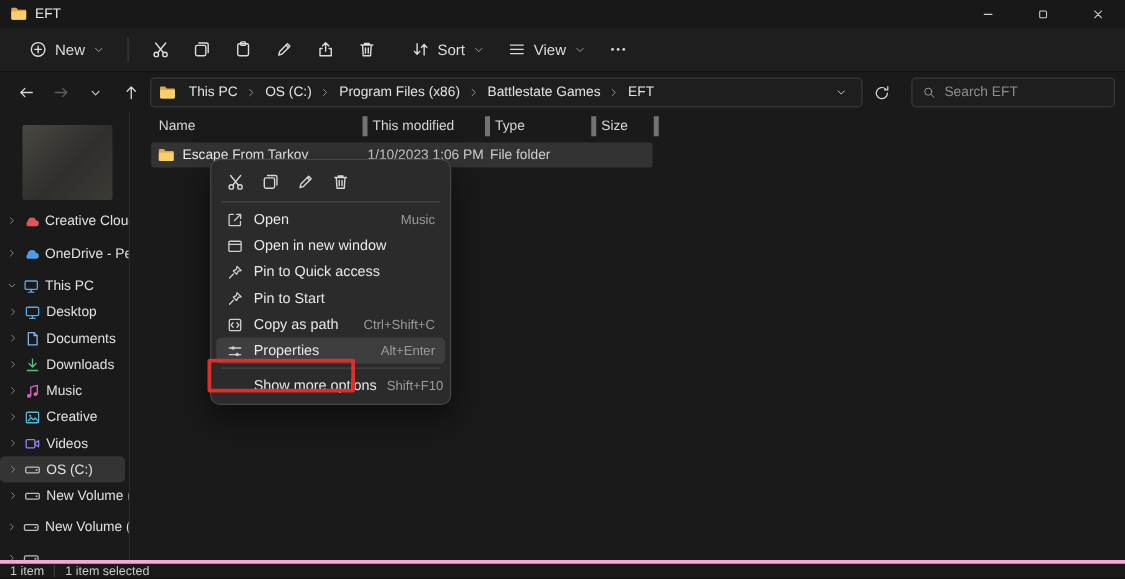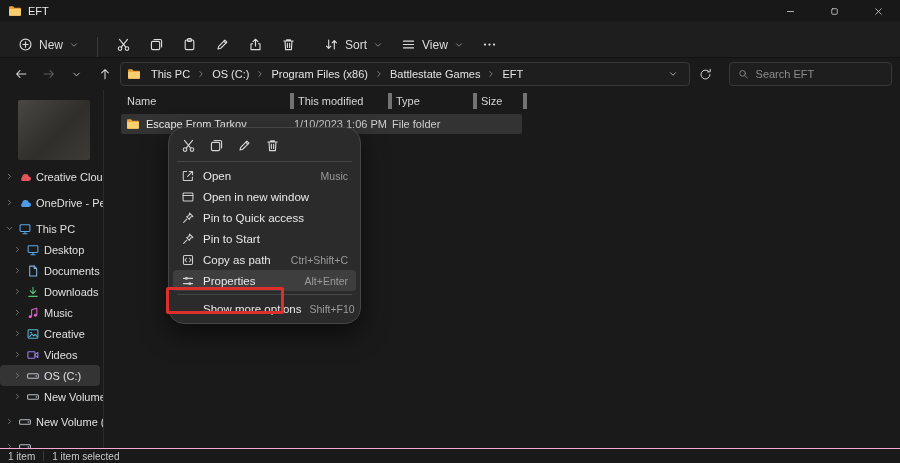--- a/index.html
+++ b/index.html
@@ -11,21 +11,21 @@
   .s{stroke:currentColor;fill:none;stroke-width:1.2;stroke-linecap:round;stroke-linejoin:round}
   .f{fill:currentColor;stroke:none}
 
   
   .titlebar{flex:none;height:22px;display:flex;justify-content:space-between;align-items:center;background:#181818}
   .tb-left{display:flex;align-items:center;gap:6px;padding-left:8px;font-size:11px;color:#eaeaea}
   .win-controls{display:flex;height:100%}
   .win-btn{width:44px;height:100%;display:flex;align-items:center;justify-content:center;color:#cfcfcf;background:none;border:none;cursor:pointer}
 
   
-  .toolbar{flex:none;height:36px;display:flex;align-items:flex-end;background:#1e1e1e;border-bottom:1px solid #111;padding:0 10px;gap:2px}
+  .toolbar{flex:none;height:36px;display:flex;align-items:center;background:#1e1e1e;border-bottom:1px solid #111;padding:0 15px;gap:2px}
   .tbtn{display:flex;align-items:center;gap:6px;color:#dcdcdc;background:none;border:none;padding:5px 8px;border-radius:4px;font-size:12px;cursor:pointer}
   .tb-sep{width:1px;height:20px;background:#3a3a3a;margin:0 8px}
   .chev{width:10px;height:10px;color:#a8a8a8}
 
   
   .navbar{flex:none;height:32px;display:flex;align-items:center;background:#1a1a1a;padding:0 8px;gap:3px}
   .nav-btn{width:25px;height:25px;display:flex;align-items:center;justify-content:center;color:#d8d8d8;background:none;border:none;border-radius:4px;cursor:pointer}
   .nav-btn.disabled{color:#5f5f5f}
   .addressbar{width:570px;height:24px;border:1px solid #383838;background:#1e1e1e;border-radius:4px;display:flex;align-items:center;padding:0 6px;gap:1px;font-size:11px}
   .crumb{color:#e3e3e3;background:none;border:none;padding:2px 5px;border-radius:3px;font-size:11px;white-space:nowrap;cursor:pointer}
@@ -35,21 +35,21 @@
   .search-input{background:transparent;border:none;outline:none;color:#cfcfcf;font-size:11px;width:100%;font-family:"Liberation Sans",sans-serif}
   .search-input::placeholder{color:#8d8d8d}
 
   
   .body{flex:1;min-height:0;display:flex}
   .sidebar{flex:none;width:104px;border-right:1px solid #2a2a2a;padding-top:10px;overflow:hidden}
   .thumb{width:72px;height:60px;margin:0 0 6px 18px;border-radius:2px;
     background:linear-gradient(135deg,#4a4843,#2f2e2b 55%,#3d3b36)}
   .side-list{list-style:none}
   .side-item{display:flex;align-items:center;height:21px;padding-left:5px;gap:4px;font-size:11px;color:#e0e0e0;white-space:nowrap;cursor:pointer;overflow:hidden}
-  .side-item.indent{padding-left:13px}
+  .side-item.indent{padding-left:6px}
   .side-item.sel{background:#343434;border-radius:4px;margin-right:3px}
   .side-item.gap-b{margin-bottom:5px}
   .side-item.gap-t{margin-top:4px}
   .side-chev{width:9px;height:9px;color:#9a9a9a;flex:none}
   .side-ico{width:14px;height:14px;flex:none}
   .c-red{color:#e0565a}.c-blue{color:#4c9ce8}.c-lblue{color:#5aa7e8}.c-doc{color:#7fb3e8}
   .c-green{color:#58c27a}.c-pink{color:#e062c8}.c-teal{color:#57b8d8}.c-purple{color:#9a7fe8}
   .c-gray{color:#b9bec4}
 
   .main{flex:1;position:relative;font-size:11px}
@@ -59,36 +59,36 @@
   .col-date{width:98px;padding-left:4px}
   .col-type{width:85px;padding-left:4px}
   .col-size{width:50px;padding-left:4px}
   .filerow{position:absolute;left:17px;top:24px;width:401px;height:20px;background:#333;border-radius:2px;display:flex;align-items:center;padding-left:5px;gap:6px;cursor:pointer}
   .fr-icon{width:14px;height:14px;flex:none}
   .fr-name{color:#eee;white-space:nowrap}
   .fr-date{position:absolute;left:173px;color:#cfcfcf;white-space:nowrap}
   .fr-type{position:absolute;left:271px;color:#cfcfcf;white-space:nowrap}
 
   
-  .ctxmenu{position:absolute;left:168px;top:127px;width:193px;background:#2b2b2b;border:1px solid #454545;border-radius:16px;box-shadow:0 10px 26px rgba(0,0,0,.55);padding:4px;z-index:20}
+  .ctxmenu{position:absolute;left:168px;top:127px;width:193px;background:#2b2b2b;border:1px solid #454545;border-radius:8px;box-shadow:0 10px 26px rgba(0,0,0,.55);padding:4px;z-index:20}
   .qrow{display:flex;align-items:center;height:26px;padding:0 2px;gap:1px}
   .qbtn{width:27px;height:24px;display:flex;align-items:center;justify-content:center;color:#d5d5d5;background:none;border:none;border-radius:4px;cursor:pointer}
   .qbtn svg{width:15px;height:15px}
   .msep{height:1px;background:#454545;margin:3px 4px}
   .mitem{display:flex;align-items:center;height:21px;padding:0 8px;gap:8px;border-radius:4px;font-size:11.5px;color:#e8e8e8;cursor:pointer}
   .mi-ico{width:14px;height:14px;color:#cfcfcf;flex:none}
   .mi-label{flex:1;white-space:nowrap}
   .mi-short{color:#9b9b9b;font-size:10.5px;white-space:nowrap}
   .mitem.hovered{background:#3e3e3e}
 
   
   .annot{position:absolute;left:166px;top:287px;width:118px;height:27px;border:3px solid #df2f2d;border-radius:2px;z-index:30;pointer-events:none}
 
   
-  .statusbar{flex:none;height:15px;background:#191919;border-top:1px solid #f9a8d4;display:flex;align-items:center;font-size:10px;color:#c9c9c9;padding:0 8px;gap:8px}
+  .statusbar{flex:none;height:15px;background:#191919;border-top:3px solid #f9a8d4;display:flex;align-items:center;font-size:10px;color:#c9c9c9;padding:0 8px;gap:8px}
   .sb-sep{width:1px;height:10px;background:#3a3a3a}
 </style>
 </head>
 <body>
 
 <svg width="0" height="0" style="position:absolute" aria-hidden="true">
   <symbol id="i-folder" viewBox="0 0 16 16">
     <path fill="#e8a33d" d="M1.2 3.6c0-.6.4-1 1-1h3.6l1.5 1.7h6.5c.6 0 1 .4 1 1v7.1c0 .6-.4 1-1 1H2.2c-.6 0-1-.4-1-1z"></path>
     <path fill="#f7cf6e" d="M1.2 5.6h13.6v6.8c0 .6-.4 1-1 1H2.2c-.6 0-1-.4-1-1z"></path>
   </symbol>

